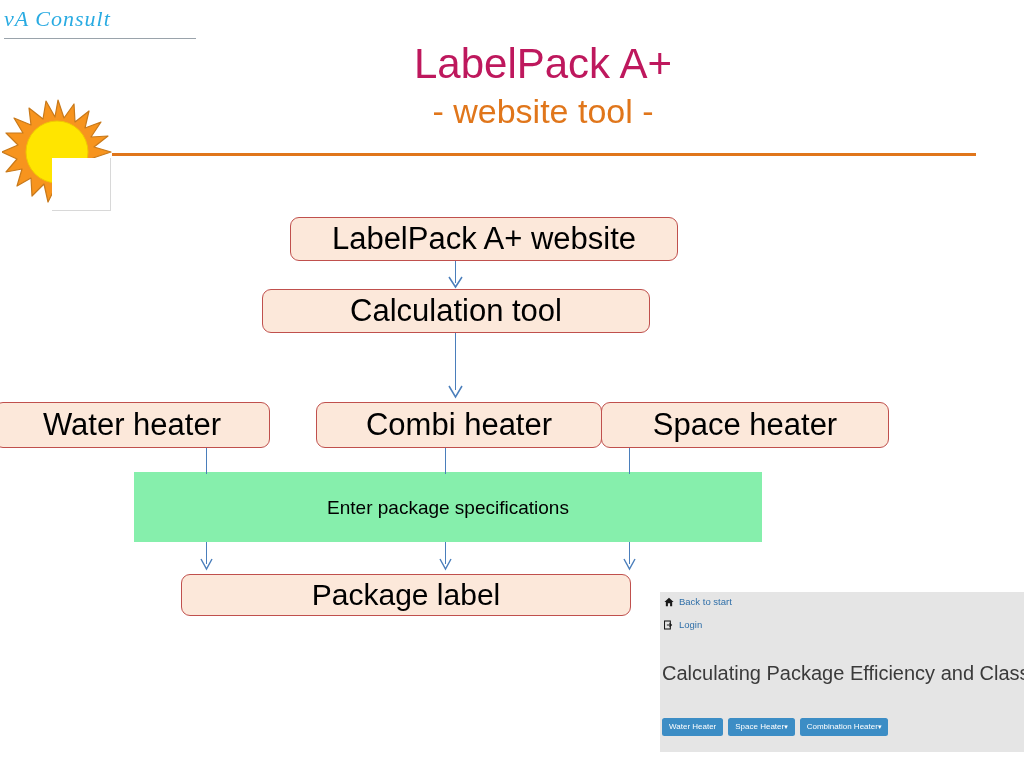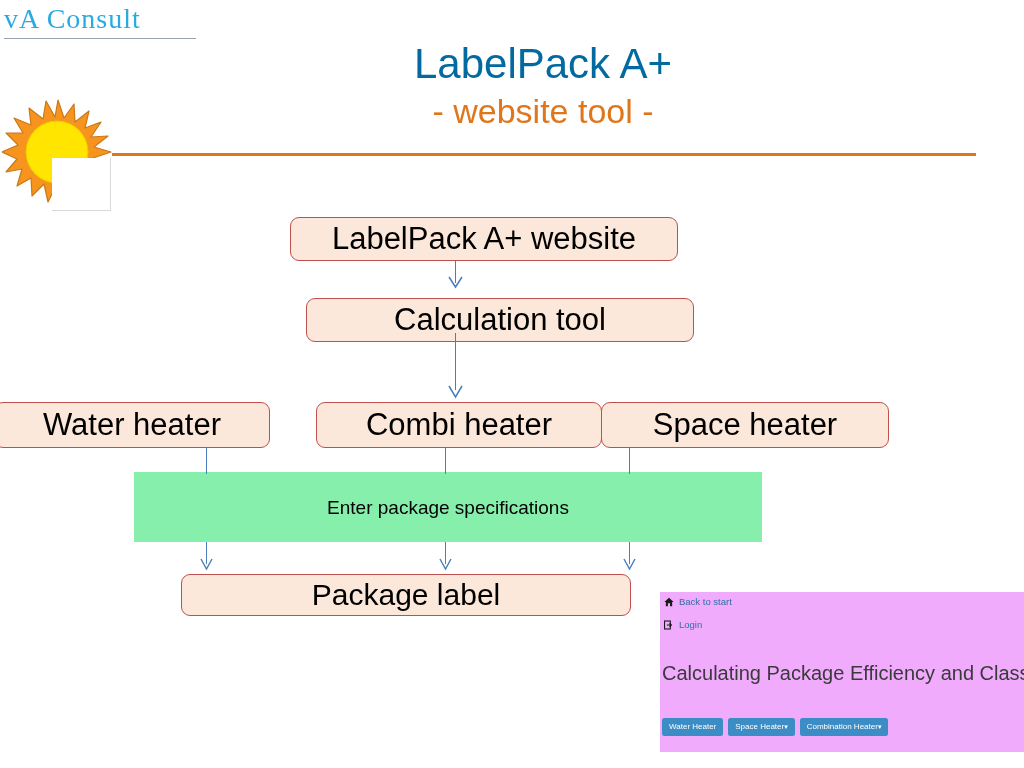--- a/index.html
+++ b/index.html
@@ -19,21 +19,22 @@
   
   #logo-area {
     position: absolute;
     left: 4px;
     top: 2px;
     width: 200px;
     height: 42px;
   }
   #logo-text {
     font-family: "Liberation Serif", serif;
-    font-size: 28px;
+    font-style: italic;
+    font-size: 22px;
     font-weight: 400;
     color: #29ABE2;
     letter-spacing: 1px;
     line-height: 34px;
     white-space: nowrap;
   }
   #logo-rule {
     position: absolute;
     left: 0px;
     top: 36px;
@@ -65,21 +66,21 @@
   
   #title-block {
     position: absolute;
     left: 110px;
     top: 38px;
     width: 866px;
     text-align: center;
   }
   #slide-title {
     font-size: 42px;
-    color: #0369a1;
+    color: #be185d;
     line-height: 52px;
     font-weight: 400;
   }
   #slide-subtitle {
     font-size: 34px;
     color: #E0761B;
     line-height: 42px;
     font-weight: 400;
   }
   #title-rule {
@@ -98,21 +99,21 @@
     border: 1.6px solid #C0504D;
     border-radius: 9px;
     display: flex;
     align-items: center;
     justify-content: center;
     box-sizing: border-box;
     color: #000;
     font-weight: 400;
   }
   #box-website { left: 262px; top: 217px; width: 388px; height: 44px; font-size: 31px; margin-left: 28px; }
-  #box-calctool { left: 262px; top: 298px; width: 388px; height: 44px; font-size: 31px; margin-left: 44px; }
+  #box-calctool { left: 262px; top: 289px; width: 388px; height: 44px; font-size: 31px; }
   #box-water   { left: -6px;  top: 402px; width: 276px; height: 46px; font-size: 31px; }
   #box-combi   { left: 287px; top: 402px; width: 286px; height: 46px; font-size: 31px; margin-left: 29px; }
   #box-space   { left: 601px; top: 402px; width: 288px; height: 46px; font-size: 31px; }
   #box-package { left: 181px; top: 574px; width: 450px; height: 42px; font-size: 30px; text-align: center; }
 
   
   #box-specs {
     position: absolute;
     left: 134px;
     top: 472px;
@@ -144,21 +145,21 @@
   }
   .arrowhead svg { display:block; }
 
   
   #web-capture {
     position: absolute;
     left: 660px;
     top: 592px;
     width: 364px;
     height: 160px;
-    background: #f0abfc;
+    background: #e5e5e5;
     font-family: "Liberation Sans", sans-serif;
   }
   .nav-line {
     position: absolute;
     display: flex;
     align-items: center;
     gap: 5px;
     font-size: 9.5px;
     color: #2f6fa8;
   }

